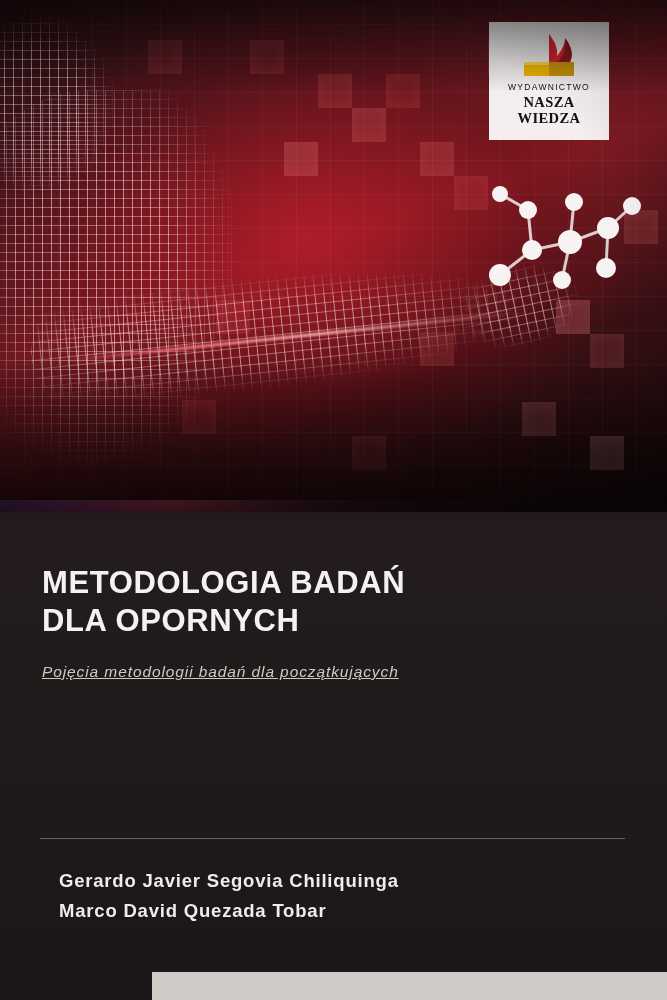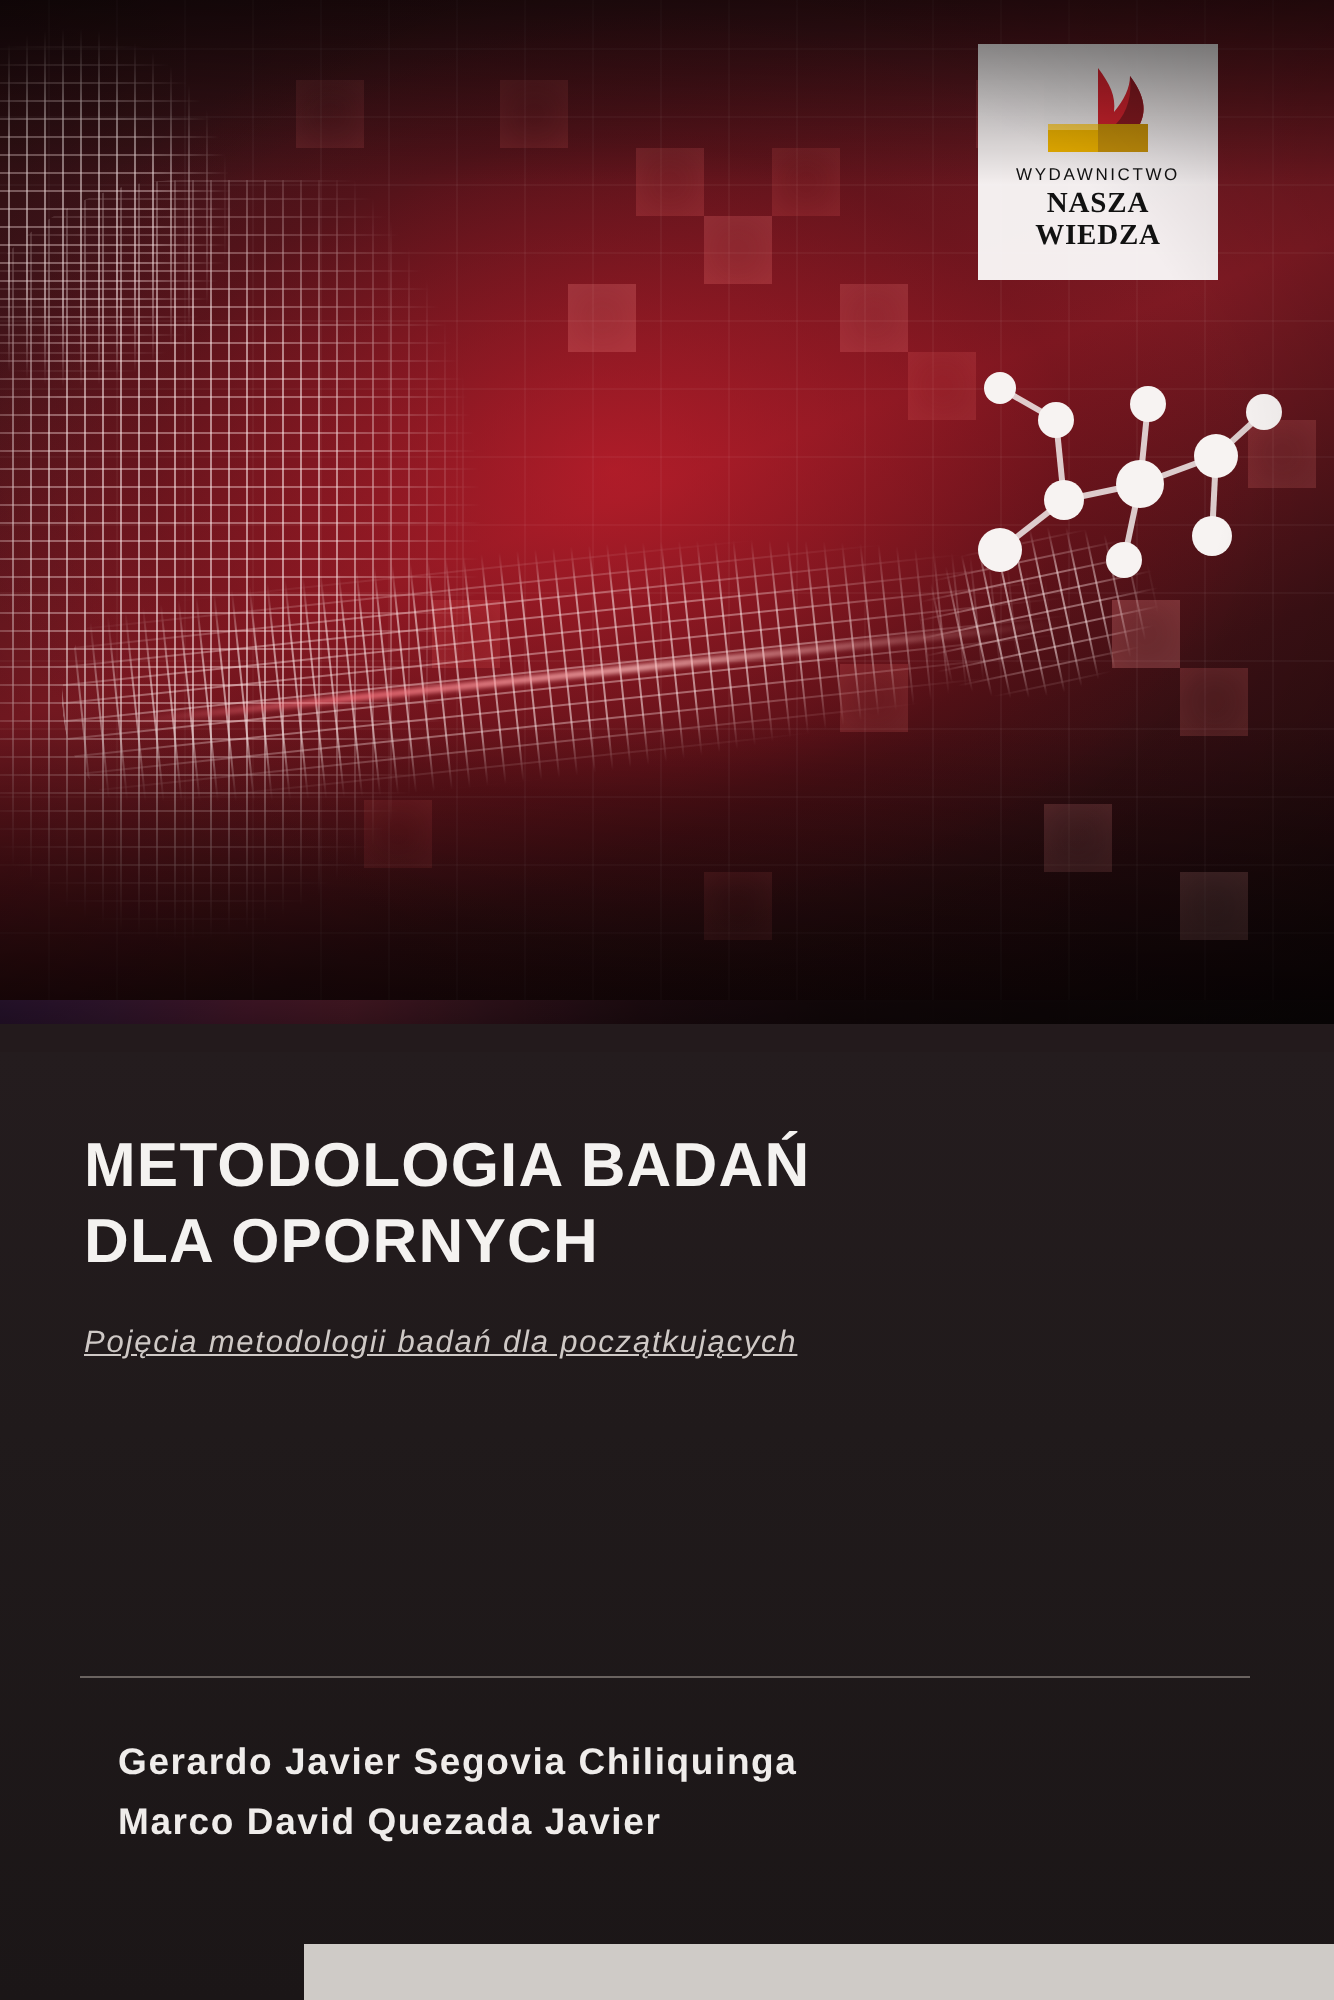--- a/index.html
+++ b/index.html
@@ -324,19 +324,19 @@
       <div>METODOLOGIA BADAŃ</div>
       <div>DLA OPORNYCH</div>
     </div>
 
     <div class="subtitle">Pojęcia metodologii badań dla początkujących</div>
 
     <div class="rule"></div>
 
     <div class="authors">
       <div>Gerardo Javier Segovia Chiliquinga</div>
-      <div>Marco David Quezada Javier</div>
+      <div>Marco David Quezada Tobar</div>
     </div>
 
     <div class="bottom-patch"></div>
   </div>
 
 </div>
 
 </body></html>

